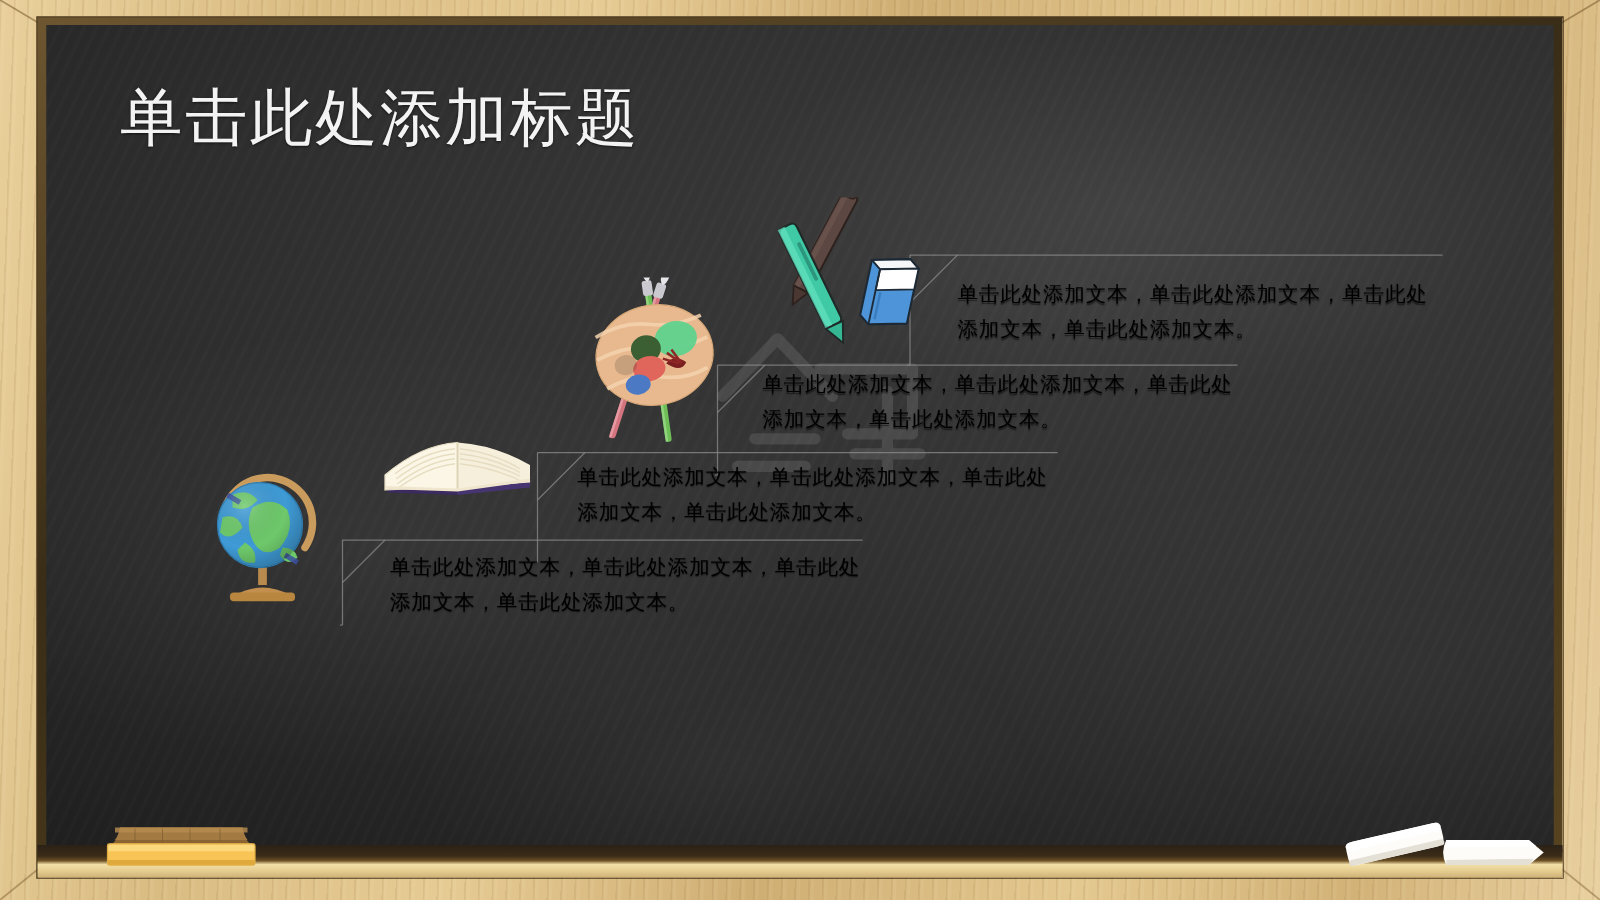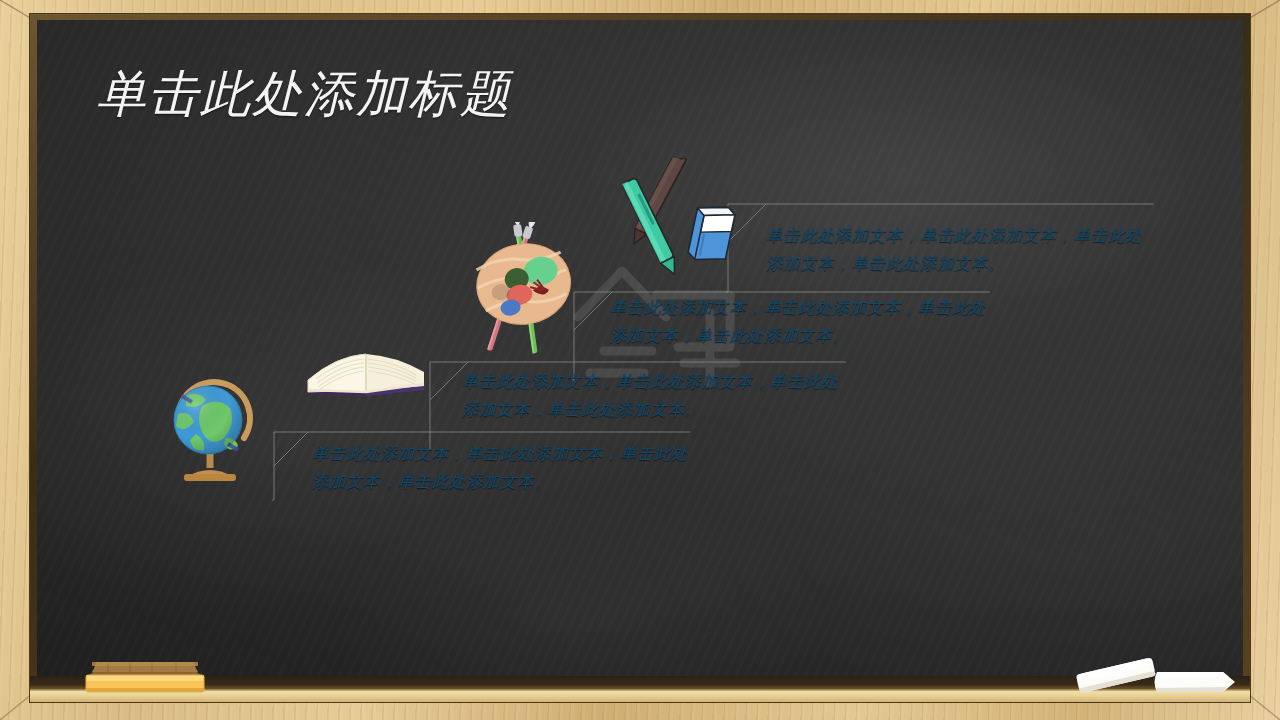--- a/index.html
+++ b/index.html
@@ -5,21 +5,20 @@
 <style>
   html,body{margin:0;padding:0;background:#111;}
   *{box-sizing:border-box;}
 
   #stage{
     position:relative;
     width:1280px;height:720px;
     overflow:hidden;
     font-family:"Liberation Serif","DejaVu Serif",serif;
     background:#c9a96a;
-    font-style:italic;
   }
 
   
   .frame{
     position:absolute;inset:0;
     background:
       linear-gradient(100deg,#e8cf9b 0%,#d9bc82 18%,#e6cb94 34%,#cfae73 52%,#e3c88f 70%,#d2b277 86%,#e9d0a0 100%);
   }
   .frame::after{ 
     content:"";position:absolute;inset:0;
@@ -65,21 +64,21 @@
     position:absolute;left:96px;top:66px;
     font-size:50px;line-height:1.15;
     letter-spacing:2px;
     color:#f3f3f3;
     text-shadow:0 1px 2px rgba(0,0,0,.6);
     white-space:nowrap;
   }
 
   .step-text{
     position:absolute;
-    color:#0c4a6e;
+    color:#000000;
     font-size:16.5px;
     line-height:28px;
     letter-spacing:.6px;
     width:400px;
     text-shadow:0 1px 1px rgba(0,0,0,.55);
   }
 
   
   .conn{position:absolute;pointer-events:none;}
 

